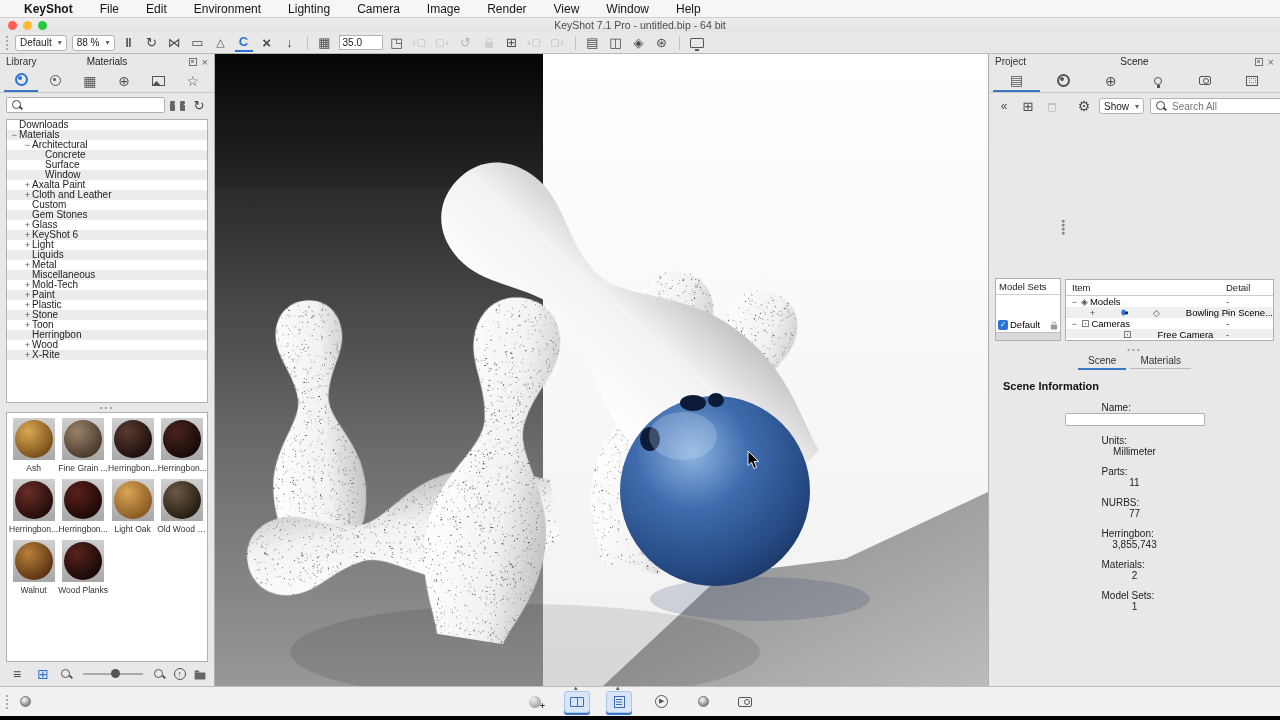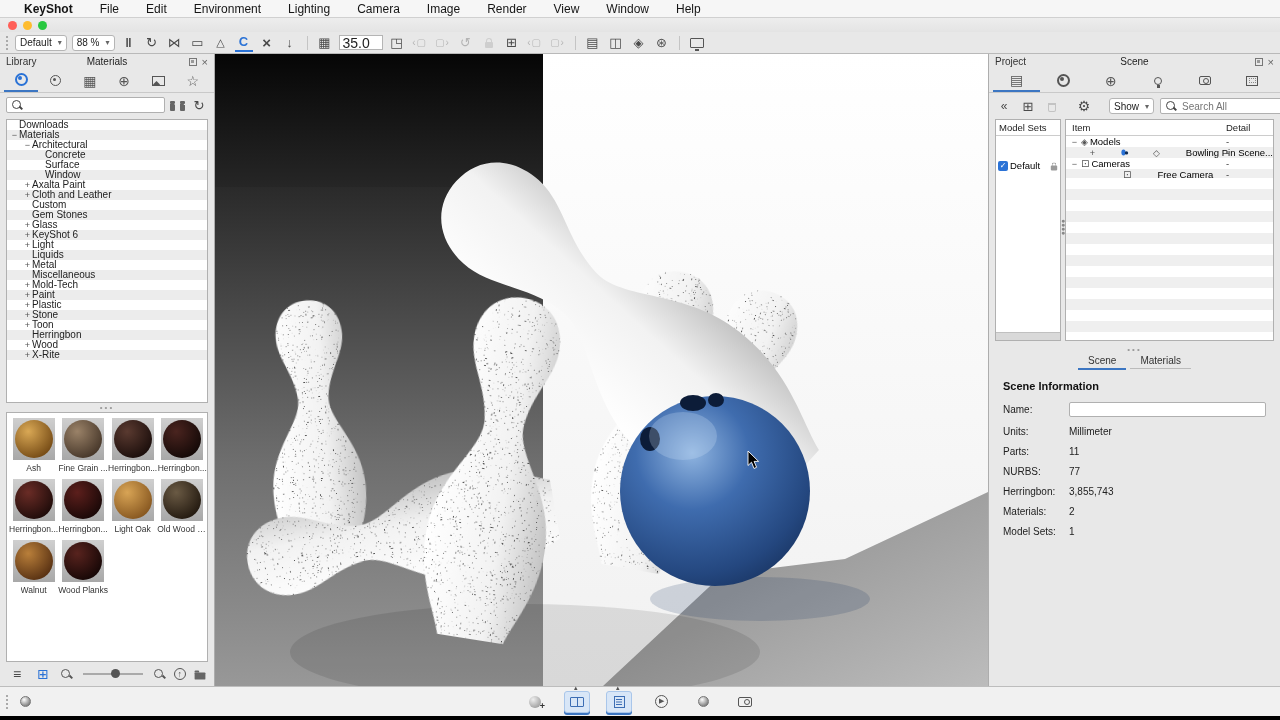--- a/index.html
+++ b/index.html
@@ -38,21 +38,21 @@
     display:flex; align-items:center; gap:5px; padding:0 6px; }
   .draghandle { width:4px; height:14px; border-left:2px dotted #aaa; }
   .combo { background:#fff; border:1px solid #b5b5b5; border-radius:3px; font-size:10px; color:#222;
     padding:1px 4px; display:flex; align-items:center; gap:6px; height:16px; }
   .combo .caret { font-size:8px; color:#666; }
   .tbtn { min-width:18px; height:18px; display:flex; align-items:center; justify-content:center;
     color:#4a4a4a; font-size:13px; position:relative; }
   .tbtn.active { color:#2a72d6; border-bottom:2px solid #2a72d6; font-weight:bold; }
   .tbtn.dim { opacity:.32; }
   .tsep { width:1px; height:14px; background:#c4c4c4; margin:0 3px; }
-  .tinput { width:44px; height:15px; border:1px solid #b5b5b5; background:#fff; font-size:14px; padding:4px 3px; color:#222; }
+  .tinput { width:44px; height:15px; border:1px solid #b5b5b5; background:#fff; font-size:10px; padding:4px 3px; color:#222; }
 
   .g-pause::before{content:"‖";font-weight:bold;}
   .g-rot::before{content:"↻";}
   .g-flip::before{content:"⋈";}
   .g-rect::before{content:"▭";}
   .g-tripod::before{content:"△";font-size:11px;}
   .g-c::before{content:"C";font-size:13px;}
   .g-move::before{content:"×";font-weight:bold;font-size:15px;}
   .g-down::before{content:"↓";font-weight:bold;}
   .g-grid::before{content:"▦";}
@@ -155,21 +155,21 @@
 
   .libtools { height:24px; display:flex; align-items:center; gap:8px; padding:0 8px; }
   .libtools .slider { flex:1; height:2px; background:#aaa; position:relative; margin:0 2px; }
   .libtools .slider .knob { position:absolute; left:46%; top:-4px; width:9px; height:9px; border-radius:50%; background:#555; }
   .mag { width:13px; height:13px; position:relative; }
   .mag::before { content:""; position:absolute; left:1px; top:1px; width:7px; height:7px; border:1.4px solid #555; border-radius:50%; }
   .mag::after { content:""; position:absolute; left:8.5px; top:8.5px; width:4px; height:1.6px; background:#555; transform:rotate(45deg); }
 
   
   .projtools { height:26px; display:flex; align-items:center; gap:6px; padding:0 6px; }
-  .split { display:flex; gap:4px; padding:0 6px; height:222px; position:relative; }
+  .split { display:flex; gap:4px; padding:0 6px; height:222px; position:relative;align-items:flex-end; }
   .msets { width:66px; background:#fff; border:1px solid #b0b0b0; font-size:9.5px; display:flex; flex-direction:column; }
   .msets .colhead { border-bottom:1px solid #ccc; padding:2px 3px; color:#222; }
   .msrow { display:flex; align-items:center; gap:2px; padding:2px 2px; margin-top:22px; }
   .cbx { width:10px; height:10px; background:#2a72d6; border-radius:2px; color:#fff; font-size:8px; line-height:10px; text-align:center; flex:none; }
   .cbx::before{content:"✓";}
   .msrow .i-lock { margin-left:auto; transform:scale(.8); }
   .msets .msscroll { margin-top:auto; height:8px; background:#d9d9d9; border-top:1px solid #c0c0c0; }
   .vsplit { position:absolute; left:72px; top:100px; color:#888; font-size:7px; line-height:4px; }
   .stree { flex:1; background:#fff; border:1px solid #b0b0b0; font-size:9.5px; overflow:hidden; position:relative; }
   .stree .shead { display:flex; border-bottom:1px solid #ccc; color:#222; padding:2px 0 2px 4px; }
@@ -186,21 +186,21 @@
   .slv-0{padding-left:4px;} .slv-1{padding-left:22px;}
   .emptyzebra { position:absolute; left:0; right:0; bottom:0; top:58px;
     background:repeating-linear-gradient(#fff 0, #fff 11px, #efefef 11px, #efefef 22px); }
 
   .subtabs { display:flex; justify-content:center; gap:4px; font-size:10px; color:#333; height:18px; align-items:flex-start; }
   .subtab { padding:1px 10px 2px; border-bottom:1px solid #bbb; }
   .subtab:first-child { border-bottom:2px solid #3c76c2; }
 
   .sceneinfo { padding:8px 14px; font-size:10px; color:#222; }
   .sceneinfo h3 { font-size:11px; margin-bottom:10px; color:#111; }
-  .inforow { display:flex; align-items:center; margin-bottom:9px; }
+  .inforow { display:flex; align-items:center; margin-bottom:9px;flex-direction:column; }
   .inforow .ilabel { width:66px; flex:none; }
   .inforow input { flex:1; height:15px; border:1px solid #b0b0b0; background:#fff; border-radius:2px; font-size:10px; padding:0 3px; }
 
   
   .bottombar { height:30px; background:#f1f1f1; border-top:1px solid #bdbdbd; display:flex; align-items:center; position:relative; }
   .bottombar .left { display:flex; align-items:center; gap:10px; padding-left:6px; }
   .bottombar .center { position:absolute; left:0; right:0; display:flex; justify-content:center; gap:16px; align-items:center; }
   .bbtn { width:26px; height:22px; display:flex; align-items:center; justify-content:center; border-radius:3px; position:relative; }
   .bbtn.active { background:#d8e6f7; border:1px solid #a9c6ea; box-shadow:0 2px 0 #3c76c2; }
   .bbtn.active::before { content:"▴"; position:absolute; top:-8px; left:9px; font-size:7px; color:#555; }
@@ -235,20 +235,21 @@
 
       <span class="mi">Help</span>
 
   </div>
 </div>
 
 <div class="titlebar">
   <span class="tl red"></span>
   <span class="tl yellow"></span>
   <span class="tl green"></span>
+  <span class="wtitle">KeyShot 7.1 Pro  - untitled.bip - 64 bit</span>
 </div>
 
 <div class="toolbar">
   <span class="draghandle"></span>
   <span class="combo">
       <span>Default</span>
       <span class="caret">▾</span>
     </span>
   <span class="combo">
       <span>88 %</span>
@@ -630,21 +631,21 @@
           <span class="i-frame"></span>
         </span>
     </div>
     <div class="projtools">
       <span class="tbtn g-collapse"></span>
       <span class="tbtn g-addgeo"></span>
       <span class="tbtn dim">
           <span class="i-trash"></span>
         </span>
       <span class="tbtn g-gear" style="margin-left:8px"></span>
-      <span class="combo" style="margin-left:10px">
+      <span class="combo" style="">
           <span>Show</span>
           <span class="caret">▾</span>
         </span>
       <span class="sfield" style="flex:1">
         <span class="i-search"></span>
         <input placeholder="Search All" style="">
       </span>
     </div>
     <div class="split">
       <div class="msets">

